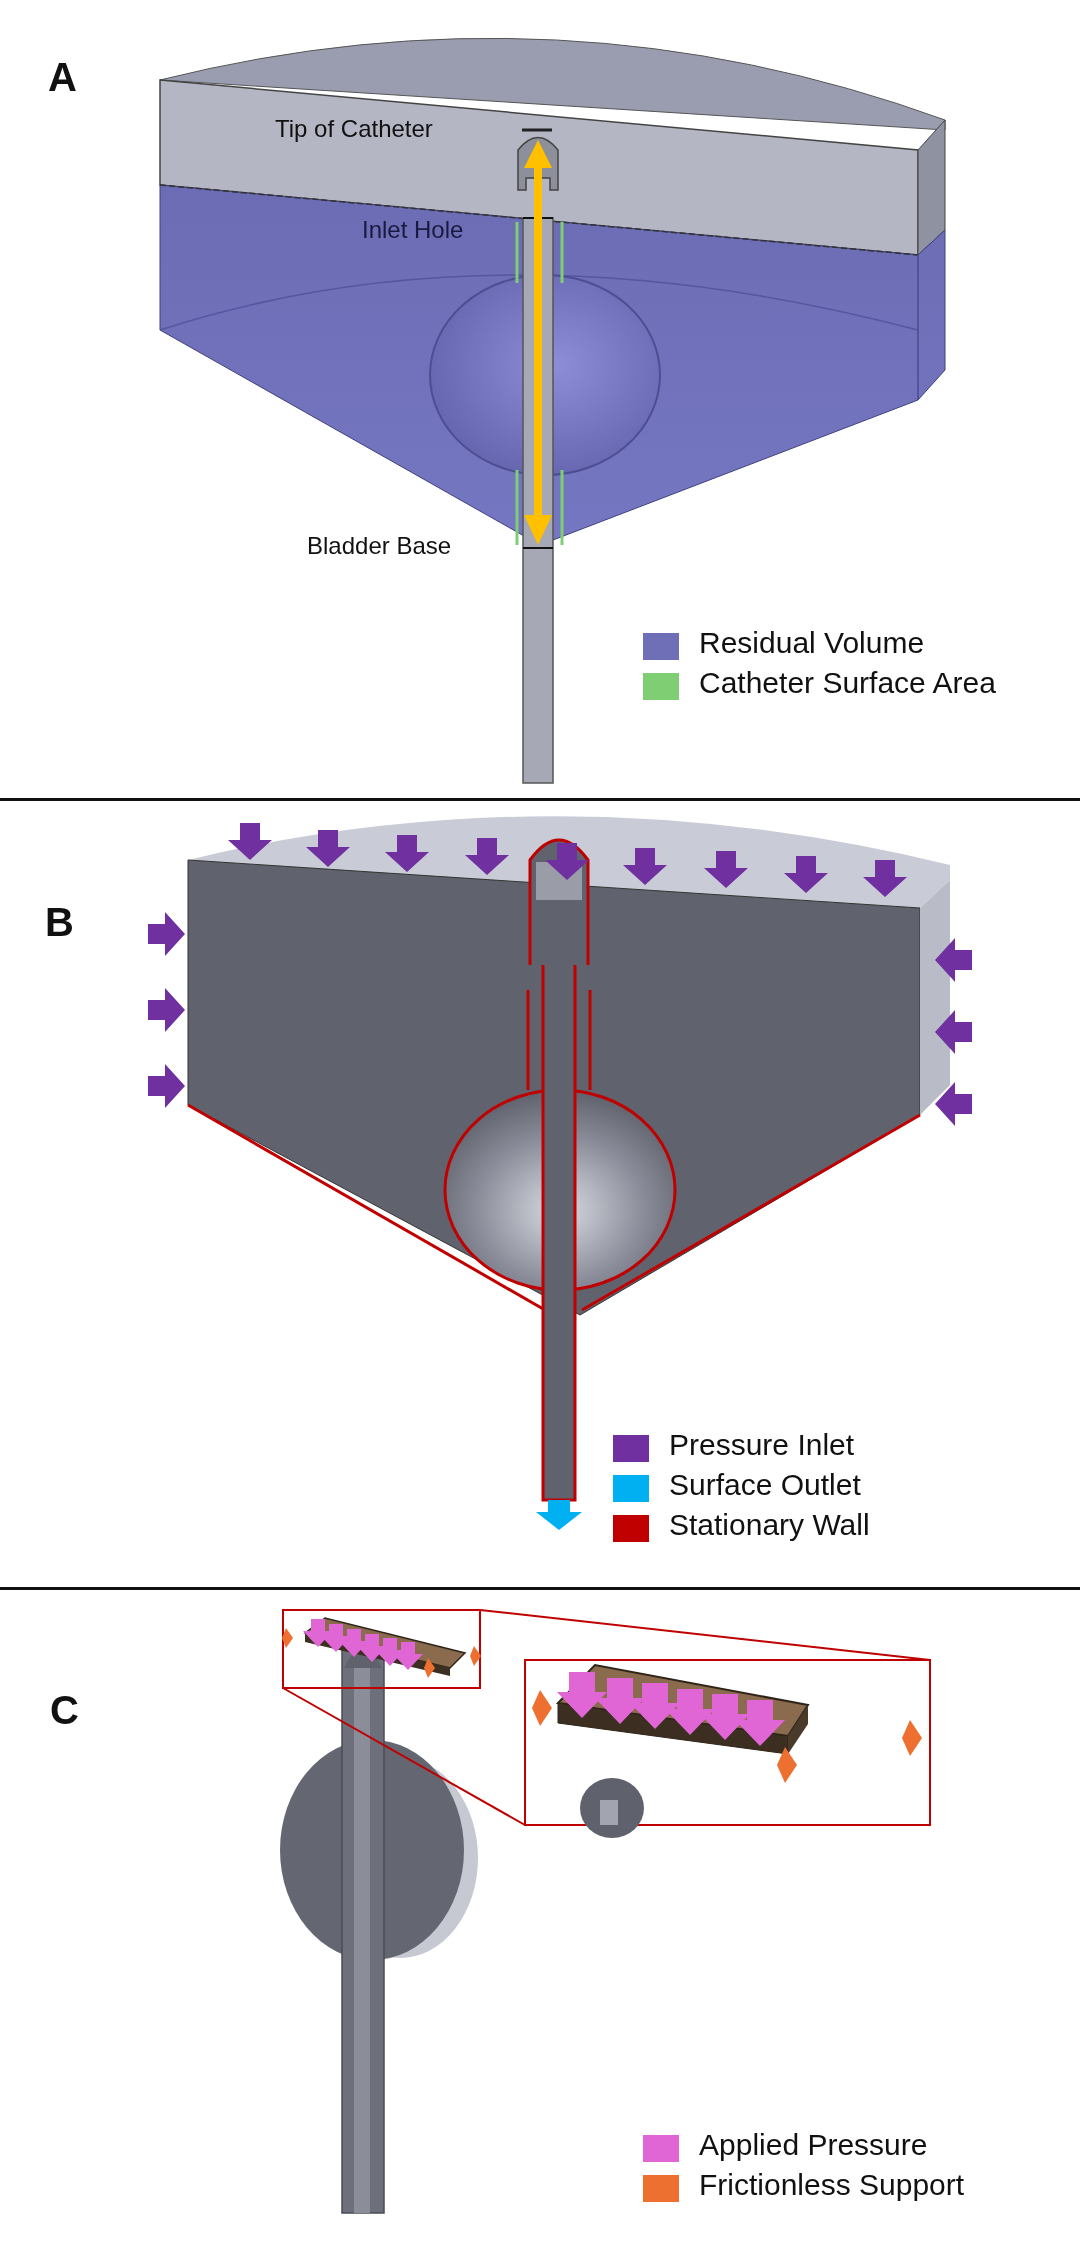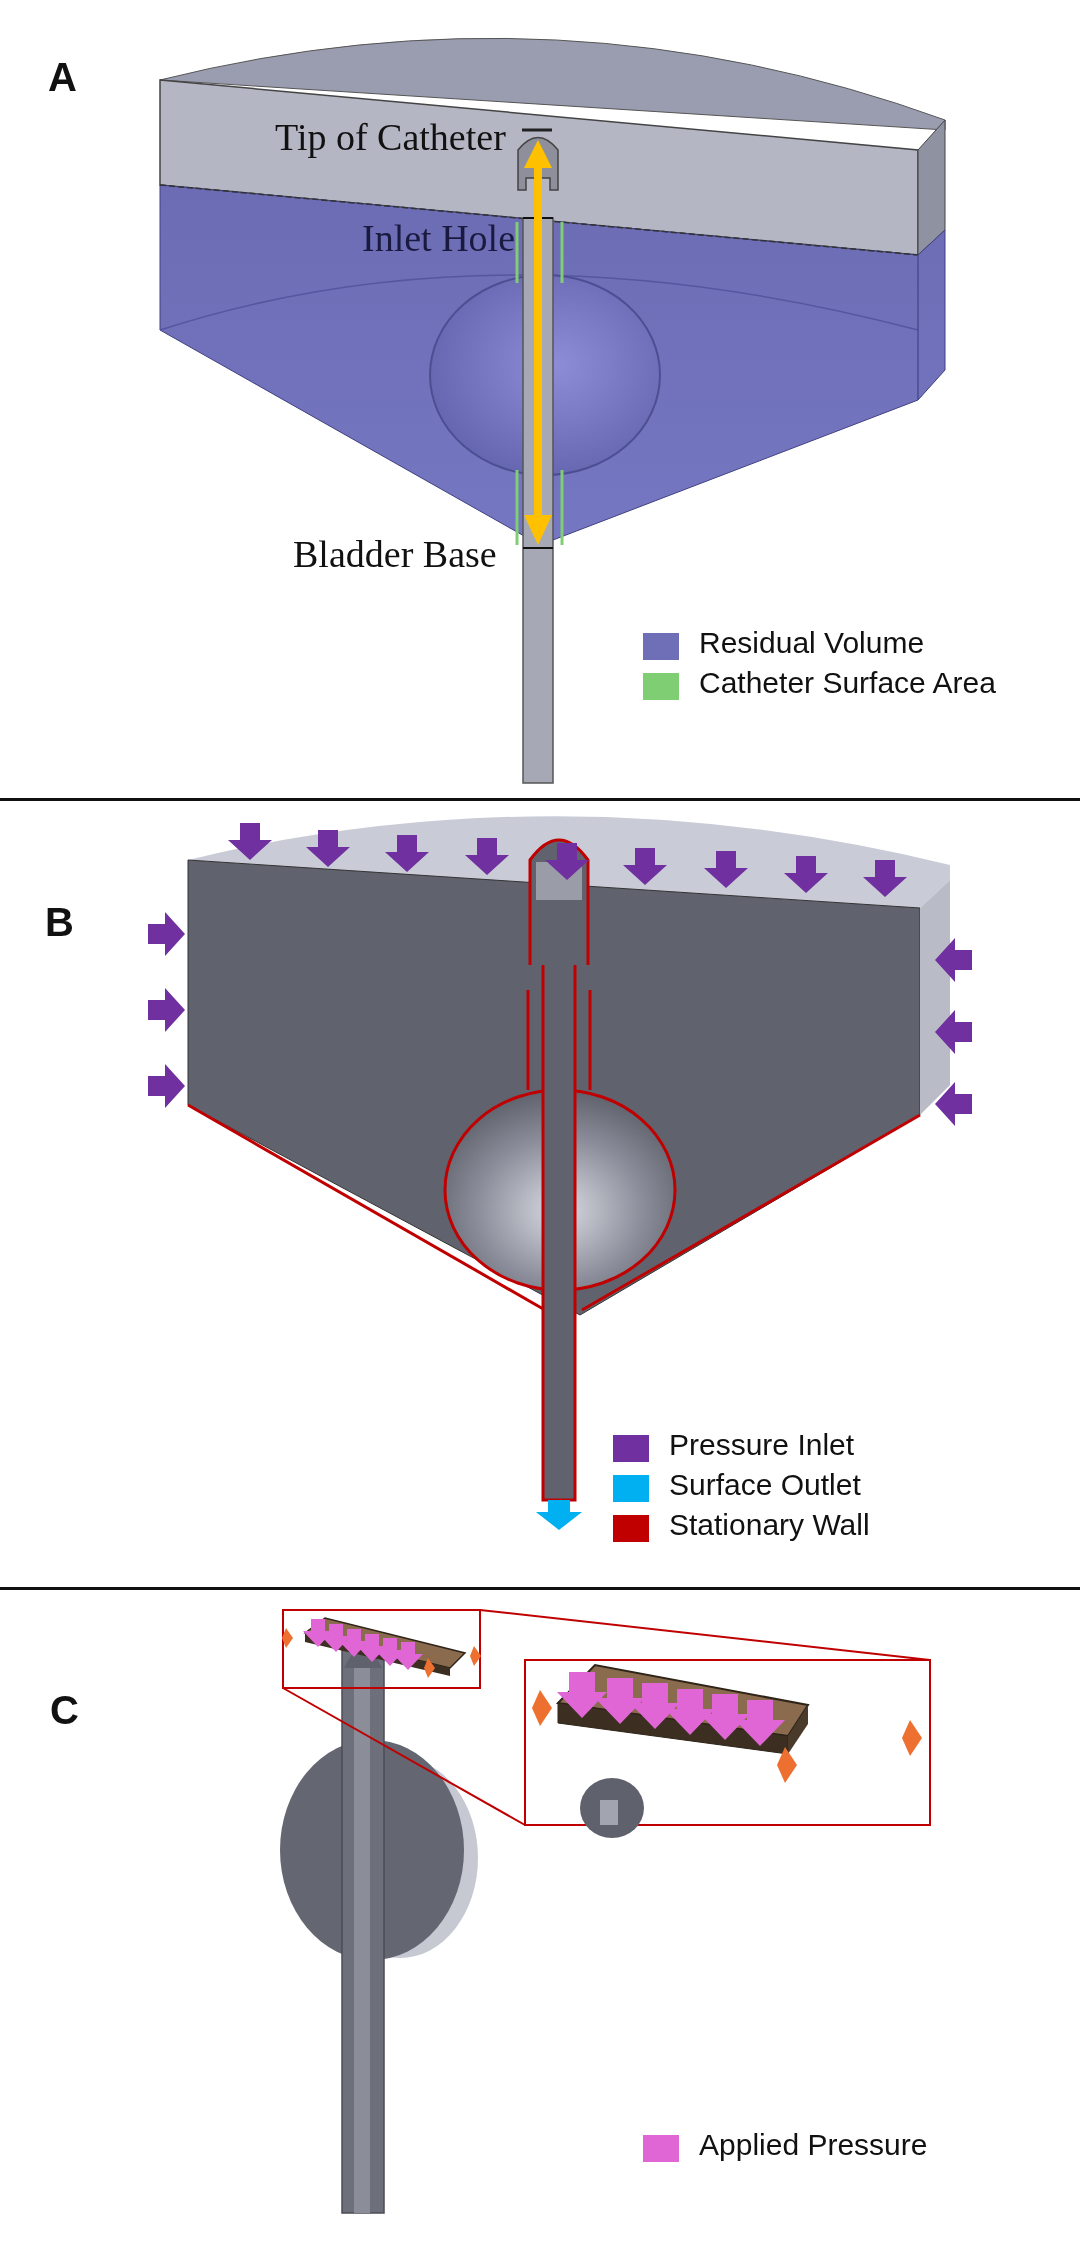--- a/index.html
+++ b/index.html
@@ -4,21 +4,21 @@
 <style>
   html, body { margin:0; padding:0; background:#ffffff; }
   body { width:1080px; height:2246px; position:relative; overflow:hidden;
          font-family:"Liberation Sans", sans-serif; color:#111; }
   .panel { position:absolute; left:0; width:1080px; }
   #panel-a { top:0; height:798px; }
   #panel-b { top:800px; height:786px; }
   #panel-c { top:1588px; height:658px; }
   .divider { position:absolute; left:0; width:1080px; height:3px; background:#111; }
   .panel-label { position:absolute; font-weight:bold; font-size:40px; }
-  .callout { position:absolute; font-size:38px; color:#111; white-space:nowrap;font-family:Liberation Serif, serif; }
+  .callout { position:absolute; font-size:24px; color:#111; white-space:nowrap; }
   .legend { position:absolute; }
   .legend-item { display:flex; align-items:flex-end; height:40px; }
   .swatch { width:36px; height:27px; margin-right:20px; }
   .legend-label { font-size:30px; color:#111; white-space:nowrap; }
   svg { position:absolute; left:0; top:0; }
 </style>
 </head>
 <body>
 
 <div class="panel" id="panel-a">
@@ -64,21 +64,21 @@
 
     <g fill="#ffc000">
       <rect x="534" y="160" width="8" height="370"></rect>
       <polygon points="538,140 524,168 552,168"></polygon>
       <polygon points="538,545 524,515 552,515"></polygon>
     </g>
   </svg>
   <div class="panel-label" style="left:48px; top:55px;">A</div>
   <div class="callout" style="left:275px; top:115px;">Tip of Catheter</div>
   <div class="callout" style="left:362px; top:216px; color:#1a1a40;">Inlet Hole</div>
-  <div class="callout" style="left:293px; top:532px;">Bladder Base</div>
+  <div class="callout" style="left:307px; top:532px;">Bladder Base</div>
   <div class="legend" style="left:643px; top:620px;">
     <div class="legend-item">
       <span class="swatch" style="background:#6e6fb6"></span>
       <span class="legend-label">Residual Volume</span>
     </div>
     <div class="legend-item">
       <span class="swatch" style="background:#7fce73"></span>
       <span class="legend-label">Catheter Surface Area</span>
     </div>
   </div>
@@ -231,14 +231,18 @@
       <use href="#orangeDiamondBig" x="910" y="150"></use>
       <use href="#orangeDiamondBig" x="785" y="177"></use>
     </g>
   </svg>
   <div class="panel-label" style="left:50px; top:100px;">C</div>
   <div class="legend" style="left:643px; top:534px;">
     <div class="legend-item">
       <span class="swatch" style="background:#e066d6"></span>
       <span class="legend-label">Applied Pressure</span>
     </div>
+    <div class="legend-item">
+      <span class="swatch" style="background:#ed7030"></span>
+      <span class="legend-label">Frictionless Support</span>
+    </div>
   </div>
 </div>
 
 </body></html>

